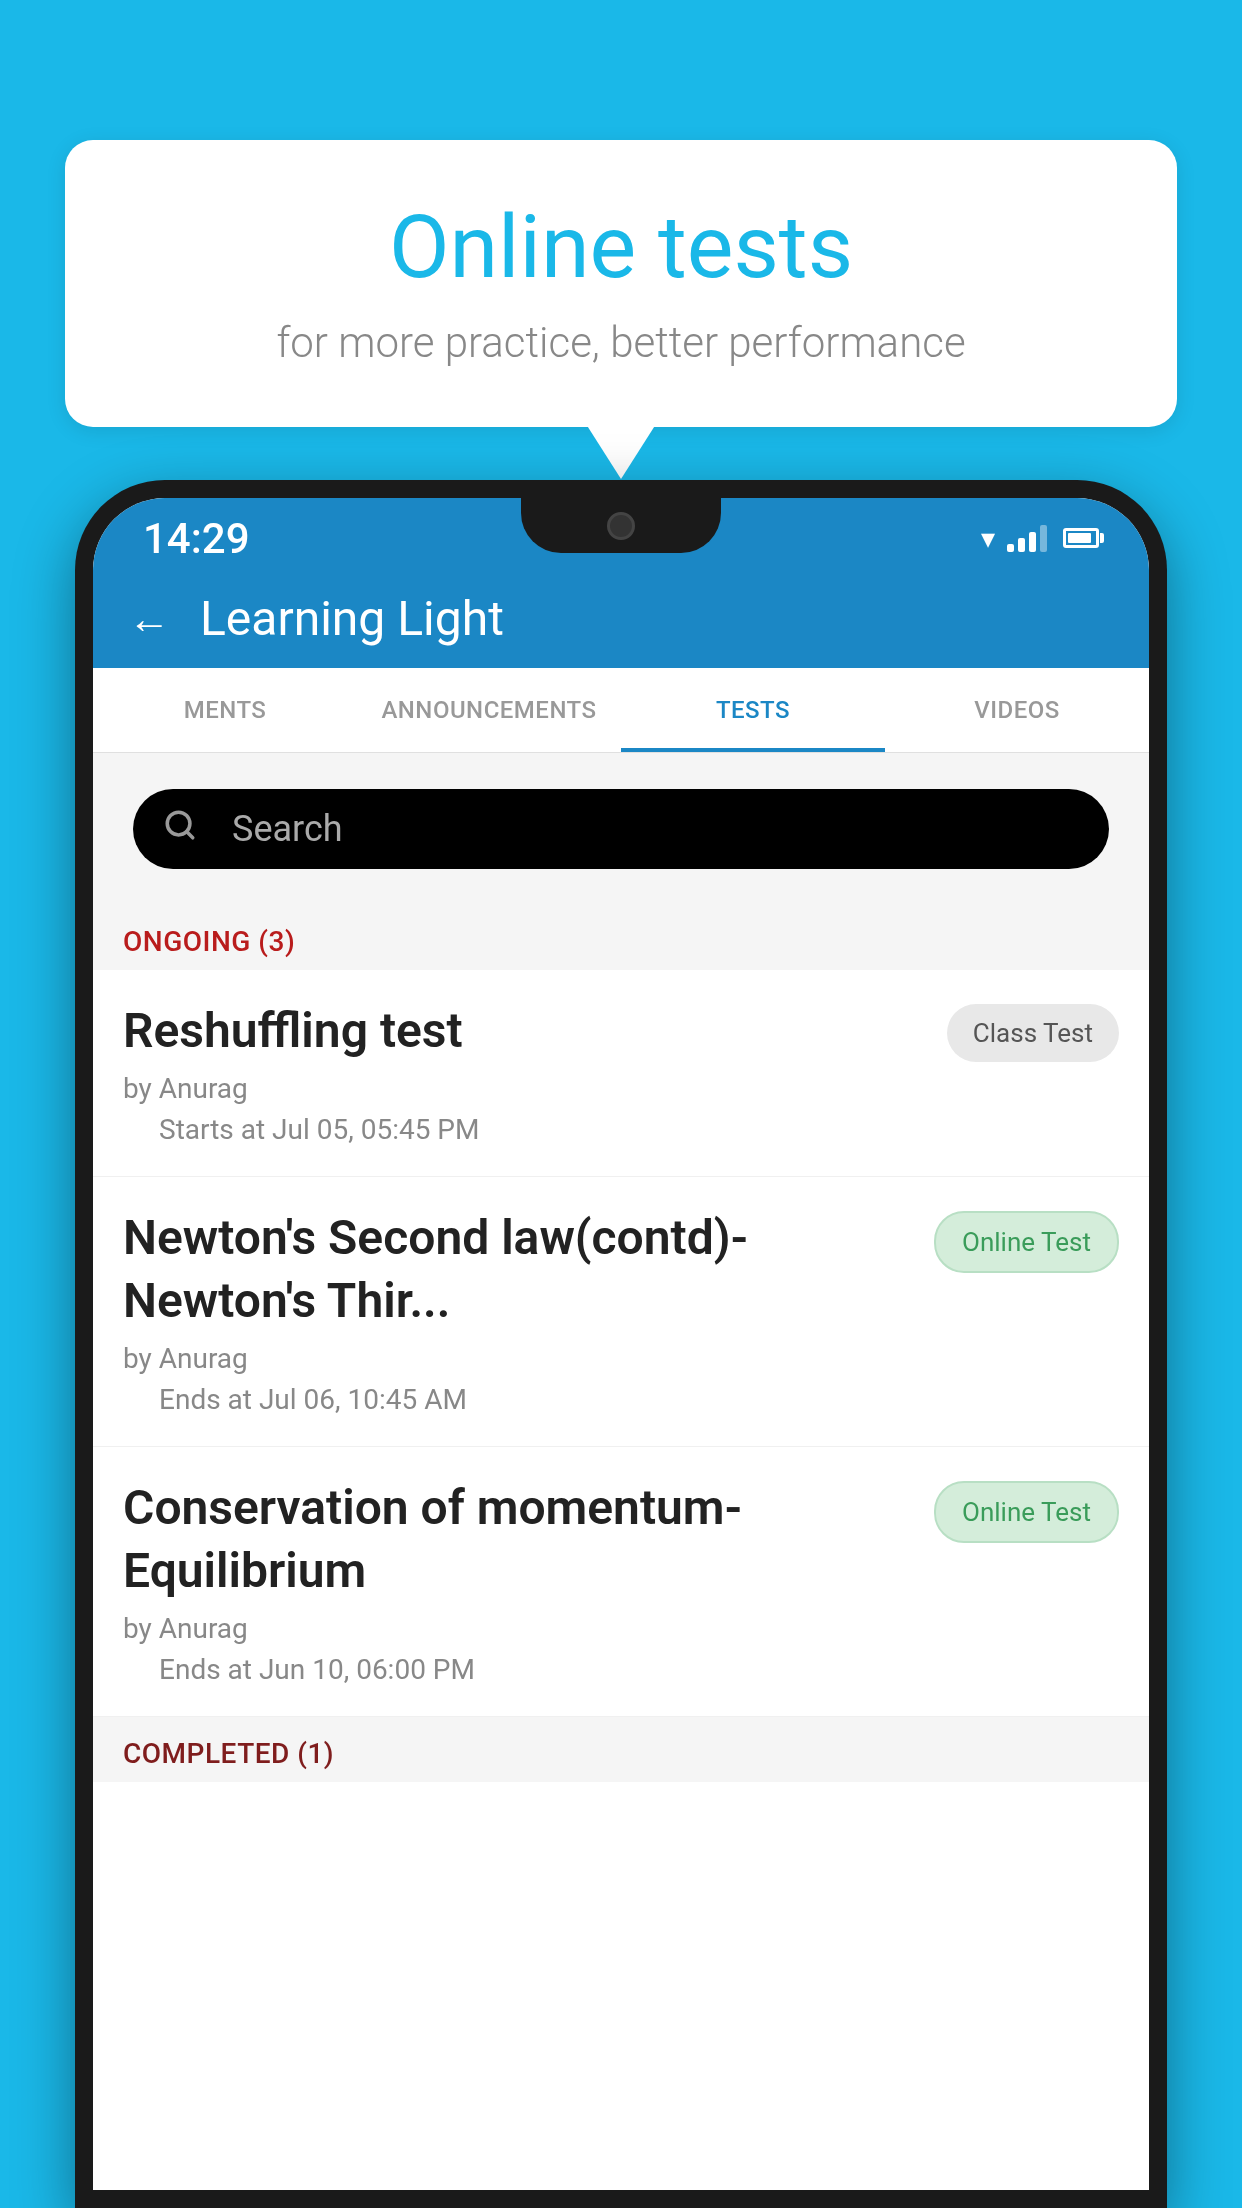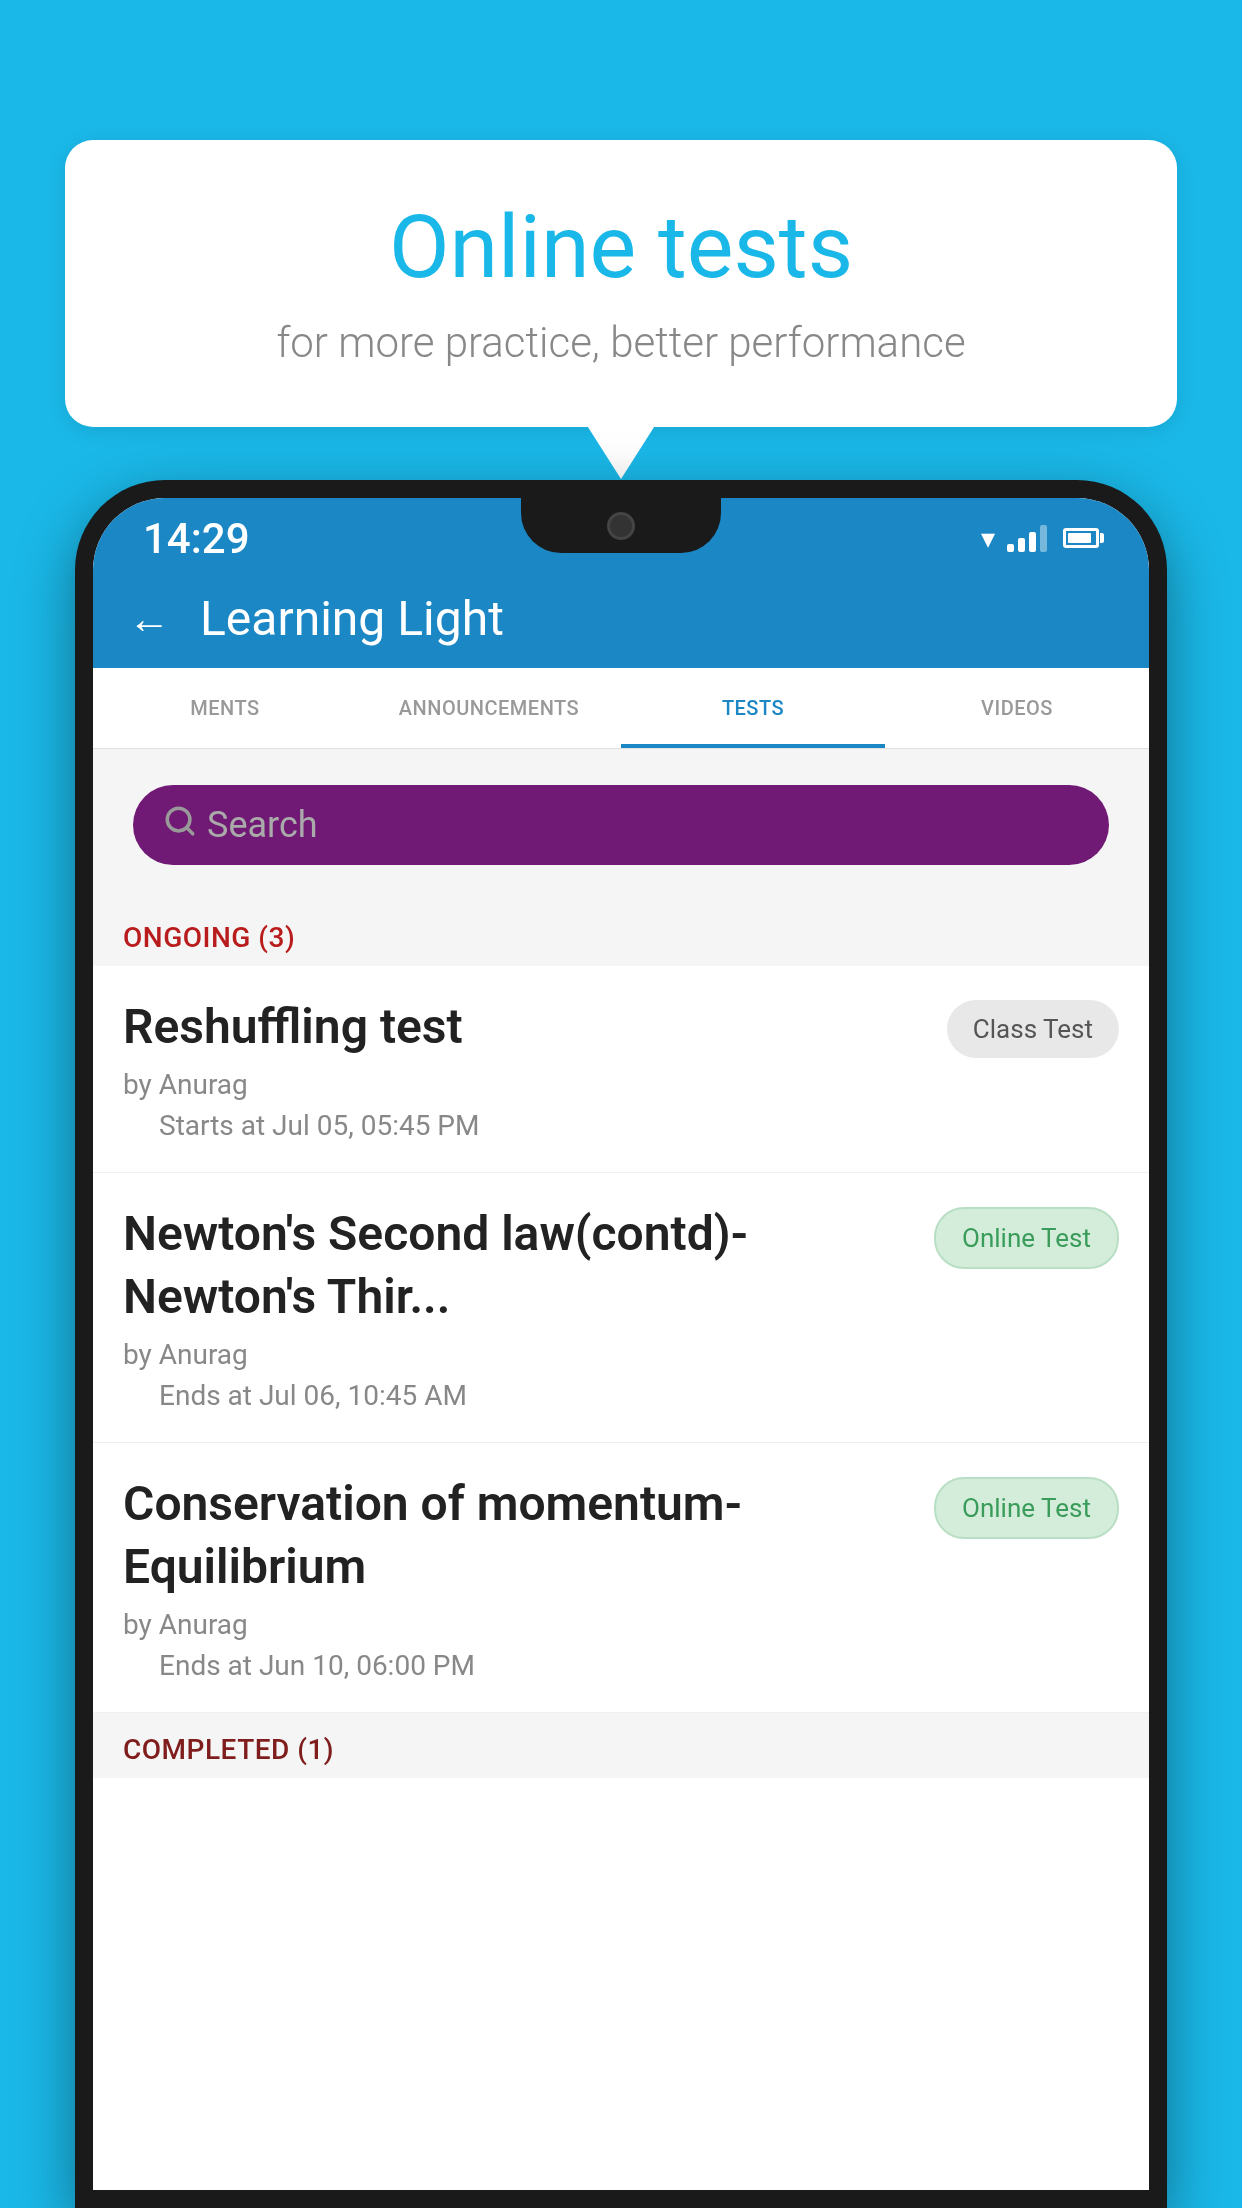--- a/index.html
+++ b/index.html
@@ -199,21 +199,21 @@
       background: white;
       border-bottom: 1px solid #e0e0e0;
       display: flex;
       overflow: hidden;
     }
 
     .tab {
       flex: 1;
       text-align: center;
       padding: 28px 8px;
-      font-size: 20px;
+      font-size: 24px;
       font-weight: 500;
       color: #999;
       letter-spacing: 0.5px;
       position: relative;
       cursor: pointer;
     }
 
     .tab.active {
       color: #1b87c5;
     }
@@ -223,27 +223,27 @@
       position: absolute;
       bottom: 0;
       left: 0;
       right: 0;
       height: 4px;
       background: #1b87c5;
     }
 
     
     .search-container {
-      background: #701a75;
+      background: #000000;
       margin: 20px 20px;
       border-radius: 50px;
       display: flex;
       align-items: center;
       padding: 18px 30px;
-      gap: 10px;
+      gap: 35px;
     }
 
     .search-icon-svg {
       color: #999;
       font-size: 38px;
     }
 
     .search-placeholder {
       font-size: 36px;
       color: #aaa;

